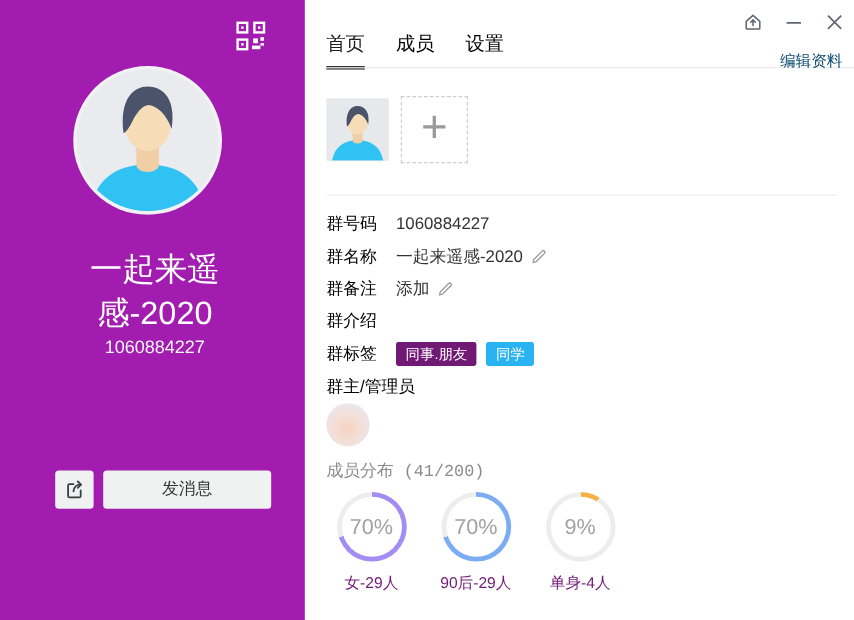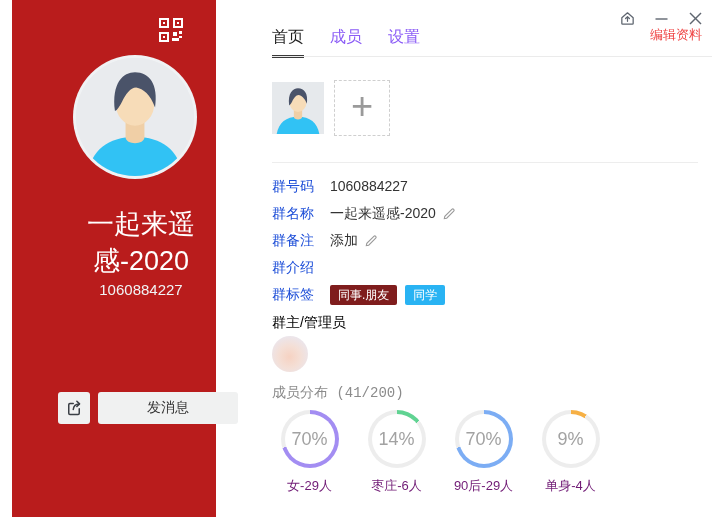--- a/index.html
+++ b/index.html
@@ -1,57 +1,57 @@
 <!DOCTYPE html>
 <html><head>
 <meta charset="utf-8">
 <style>
   * { margin:0; padding:0; box-sizing:border-box; }
   html,body { width:712px; height:517px; overflow:hidden;
     font-family:"Liberation Sans","DejaVu Sans",sans-serif; background:#fff; }
   .window { position:relative; width:712px; height:517px; }
 
   
-  .sidebar { position:absolute; left:0; top:0; width:204px; height:517px; background:#b91c1c;margin-left:12px; }
+  .sidebar { position:absolute; left:0; top:0; width:254px; height:517px; background:#a21caf; }
   .qr-btn { position:absolute; top:17px; right:32px; width:26px; height:26px; cursor:pointer; }
   .big-avatar { position:absolute; left:61px; top:55px; width:124px; height:124px;
     border-radius:50%; background:#e9ebee; overflow:hidden; border:3px solid rgba(255,255,255,.35); }
   .big-avatar svg { width:100%; height:100%; display:block; }
   .group-name { position:absolute; left:0; top:206px; width:258px; text-align:center;
     color:#ffffff; font-size:27px; line-height:37px; font-weight:300; }
   .group-number { position:absolute; left:0; top:281px; width:258px; text-align:center;
     color:#f1f4f5; font-size:15px; }
   .share-btn { position:absolute; left:46px; top:392px; width:32px; height:32px;
     background:#f0f1f1; border-radius:3px; display:flex; align-items:center; justify-content:center; cursor:pointer; }
   .msg-btn { position:absolute; left:86px; top:392px; width:140px; height:32px;
     background:#f0f1f1; border-radius:3px; display:flex; align-items:center; justify-content:center;
     font-size:14px; color:#333; cursor:pointer; }
 
   
   .main { position:absolute; left:258px; top:0; width:454px; height:517px; background:#fff; }
   .win-controls { position:absolute; top:9px; right:8px; display:flex; gap:16px; align-items:center; }
   .win-controls .wc { width:18px; height:18px; display:flex; align-items:center; justify-content:center; cursor:pointer; }
 
   .tabs { position:absolute; left:14px; top:27px; display:flex; gap:26px; }
-  .tab { font-size:16px; color:#8b5cf6; padding-bottom:7px; cursor:pointer; }
+  .tab { font-size:16px; color:#000000; padding-bottom:7px; cursor:pointer; }
   .tab.active { color:#1e1e1e; border-bottom:3px solid #3a3a3a; }
   .tabs-divider { position:absolute; left:14px; top:56px; right:0; height:1px; background:#ebebeb; }
-  .edit-link { position:absolute; right:10px; top:26px; font-size:13px; color:#ef4444; cursor:pointer; }
+  .edit-link { position:absolute; right:10px; top:42px; font-size:13px; color:#0c4a6e; cursor:pointer; }
 
   .member-avatar { position:absolute; left:14px; top:82px; width:52px; height:52px;
     background:#e6e9ec; overflow:hidden; cursor:pointer; }
   .member-avatar svg { width:100%; height:100%; display:block; }
   .add-box { position:absolute; left:76px; top:80px; width:56px; height:56px;
     border:1px dashed #cfcfcf; display:flex; align-items:center; justify-content:center; cursor:pointer; }
   .add-box span { font-size:38px; font-weight:100; color:#9a9a9a; line-height:1; margin-top:-4px; }
   .row-divider { position:absolute; left:14px; top:162px; right:14px; height:1px; background:#ededed; }
 
   .info-list { position:absolute; left:14px; top:177px; right:8px; }
   .info-row { display:flex; align-items:flex-start; margin-bottom:8px; font-size:14px; line-height:19px; }
-  .info-label { width:58px; flex:0 0 58px; color:#1d4ed8; }
+  .info-label { width:58px; flex:0 0 58px; color:#000000; }
   .info-value { color:#333; display:flex; align-items:center; gap:6px; white-space:nowrap; }
   .pencil { width:15px; height:15px; cursor:pointer; }
   .tag-row { display:flex; gap:8px; }
   .tag { color:#fff; font-size:12px; line-height:14px; padding:3px 8px; border-radius:2px; }
 
   .admins-title { position:absolute; left:14px; top:314px; font-size:14px; color:#000000; }
   .baby-avatar { position:absolute; left:14px; top:336px; width:36px; height:36px; border-radius:50%;
     background:radial-gradient(circle at 48% 58%, #f6d2c2 0%, #f4dfd6 40%, #ece5ea 72%, #e2dfe7 100%); cursor:pointer; }
 
   .dist-title { position:absolute; left:14px; top:384px; font-size:14px; color:#8b8b8b;font-family:Liberation Mono, monospace; }
@@ -182,45 +182,39 @@
             <path d="M2.5,13.5 L3,11 L10.5,3.5 a1.4,1.4 0 0 1 2,2 L5,13 Z"></path>
           </svg>
         </div>
       </div>
       <div class="info-row">
         <div class="info-label">群介绍</div>
       </div>
       <div class="info-row">
         <div class="info-label">群标签</div>
         <div class="tag-row">
-          <span class="tag" style="background: #7f1d1d;">同事.朋友</span>
+          <span class="tag" style="background: #701a75;">同事.朋友</span>
           <span class="tag" style="background: rgb(41, 179, 243);">同学</span>
         </div>
       </div>
     </div>
 
     <div class="admins-title">群主/管理员</div>
     <div class="baby-avatar"></div>
 
     <div class="dist-title">成员分布 (41/200)</div>
 
     <div class="donut-row">
       <div class="donut-item">
         <div class="donut" style="background: conic-gradient(rgb(163, 141, 242) 0deg, rgb(163, 141, 242) 70%, rgb(237, 237, 237) 70%, rgb(237, 237, 237) 100%);">
           <span class="donut-pct">70%</span>
         </div>
         <div class="donut-label">女-29人</div>
       </div>
       <div class="donut-item">
-        <div class="donut" style="background: conic-gradient(rgb(96, 211, 146) 0deg, rgb(96, 211, 146) 14%, rgb(237, 237, 237) 14%, rgb(237, 237, 237) 100%);">
-          <span class="donut-pct">14%</span>
-        </div>
-        <div class="donut-label">枣庄-6人</div>
-      </div>
-      <div class="donut-item">
         <div class="donut" style="background: conic-gradient(rgb(124, 173, 244) 0deg, rgb(124, 173, 244) 70%, rgb(237, 237, 237) 70%, rgb(237, 237, 237) 100%);">
           <span class="donut-pct">70%</span>
         </div>
         <div class="donut-label">90后-29人</div>
       </div>
       <div class="donut-item">
         <div class="donut" style="background: conic-gradient(rgb(246, 176, 69) 0deg, rgb(246, 176, 69) 9%, rgb(237, 237, 237) 9%, rgb(237, 237, 237) 100%);">
           <span class="donut-pct">9%</span>
         </div>
         <div class="donut-label">单身-4人</div>

